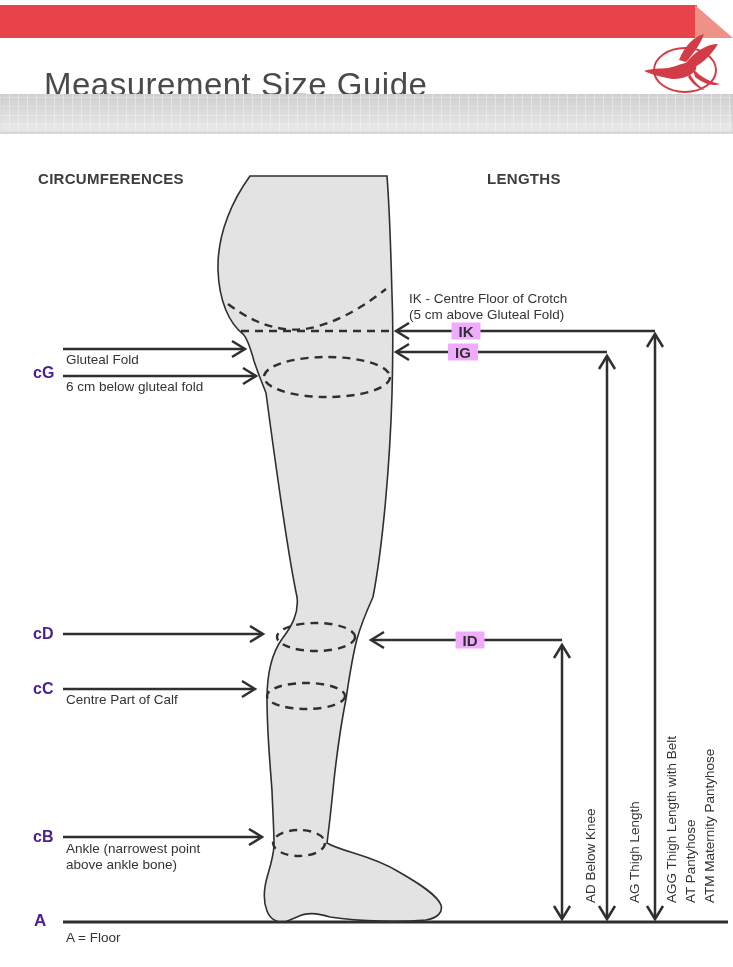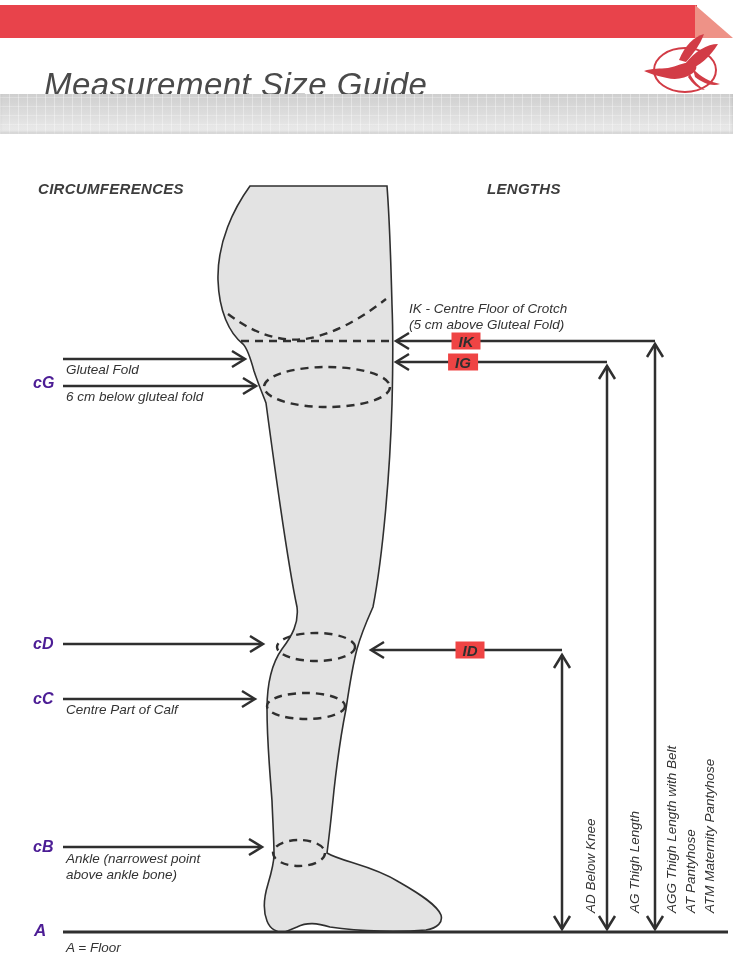--- a/index.html
+++ b/index.html
@@ -9,46 +9,46 @@
     --leg-fill:#e3e3e3;
     --line-dark:#2f2f2f;
     --band-gray:#d5d5d5;
     --title-gray:#4a4a4a;
   }
   html,body{margin:0;padding:0;}
   body{
     width:733px;height:967px;position:relative;background:#fff;overflow:hidden;
     font-family:"Liberation Sans", sans-serif;color:#333;
   }
-  .page{position:absolute;inset:0;font-style:italic;}
+  .page{position:absolute;inset:0;}
   
   .red-bar{position:absolute;left:0;top:5px;width:697px;height:33px;background:var(--brand-red);}
   .fold-corner{position:absolute;left:695px;top:5px;width:38px;height:33px;background:var(--fold-red);
     clip-path:polygon(0 0,100% 100%,0 100%);}
   .title{position:absolute;left:44px;top:44px;font-size:33px;font-weight:400;color:var(--title-gray);
     letter-spacing:.5px;white-space:nowrap;}
   .logo{position:absolute;left:641px;top:33px;width:88px;height:62px;}
   .gray-band{position:absolute;left:0;top:94px;width:733px;height:40px;
     background:
       repeating-linear-gradient(90deg, rgba(255,255,255,.35) 0 1px, transparent 1px 9px),
       repeating-linear-gradient(0deg, rgba(255,255,255,.25) 0 1px, transparent 1px 9px),
       linear-gradient(180deg,#cfcfcf 0%, #dedede 55%, #ececec 100%);
     box-shadow:0 -2px 3px rgba(0,0,0,.12) inset;}
   
-  .diagram{position:absolute;inset:0;margin-top:10px;}
+  .diagram{position:absolute;inset:0;}
   .art{position:absolute;left:0;top:0;}
   .art .leg{fill:var(--leg-fill);stroke:var(--line-dark);stroke-width:1.6;}
   .art .dash{fill:none;stroke:var(--line-dark);stroke-width:2.4;stroke-dasharray:8 6;}
   .art .ln{fill:none;stroke:var(--line-dark);stroke-width:2.5;}
   .art .chev{fill:none;stroke:var(--line-dark);stroke-width:2.5;stroke-linejoin:miter;}
   .art .floor{stroke-width:3;}
   .hd{position:absolute;font-size:15px;font-weight:bold;color:#3d3d3d;letter-spacing:.3px;white-space:nowrap;}
   .lbl{position:absolute;font-size:13.5px;line-height:16px;color:#333;white-space:nowrap;}
   .code{position:absolute;font-size:16px;font-weight:bold;color:#4c1d95;white-space:nowrap;}
-  .oncode{position:absolute;font-size:15px;font-weight:bold;color:#2f2f2f;background:#ef4444;
+  .oncode{position:absolute;font-size:15px;font-weight:bold;color:#2f2f2f;background:#f0abfc;
     padding:0 7px;transform:translate(-50%,-50%);white-space:nowrap;}
   .rot{position:absolute;font-size:13.5px;line-height:19px;color:#333;white-space:nowrap;
     transform:rotate(-90deg);transform-origin:0 0;}
 </style>
 </head>
 <body>
 
 <div class="page">
 
   <div class="red-bar"></div>

